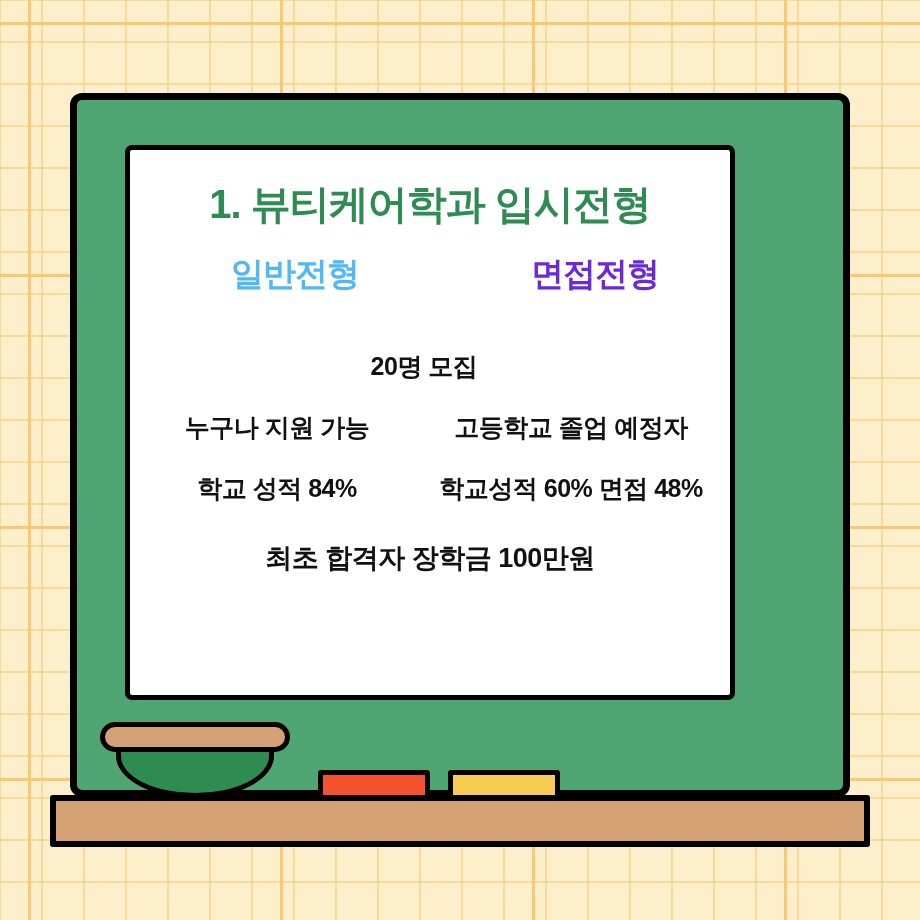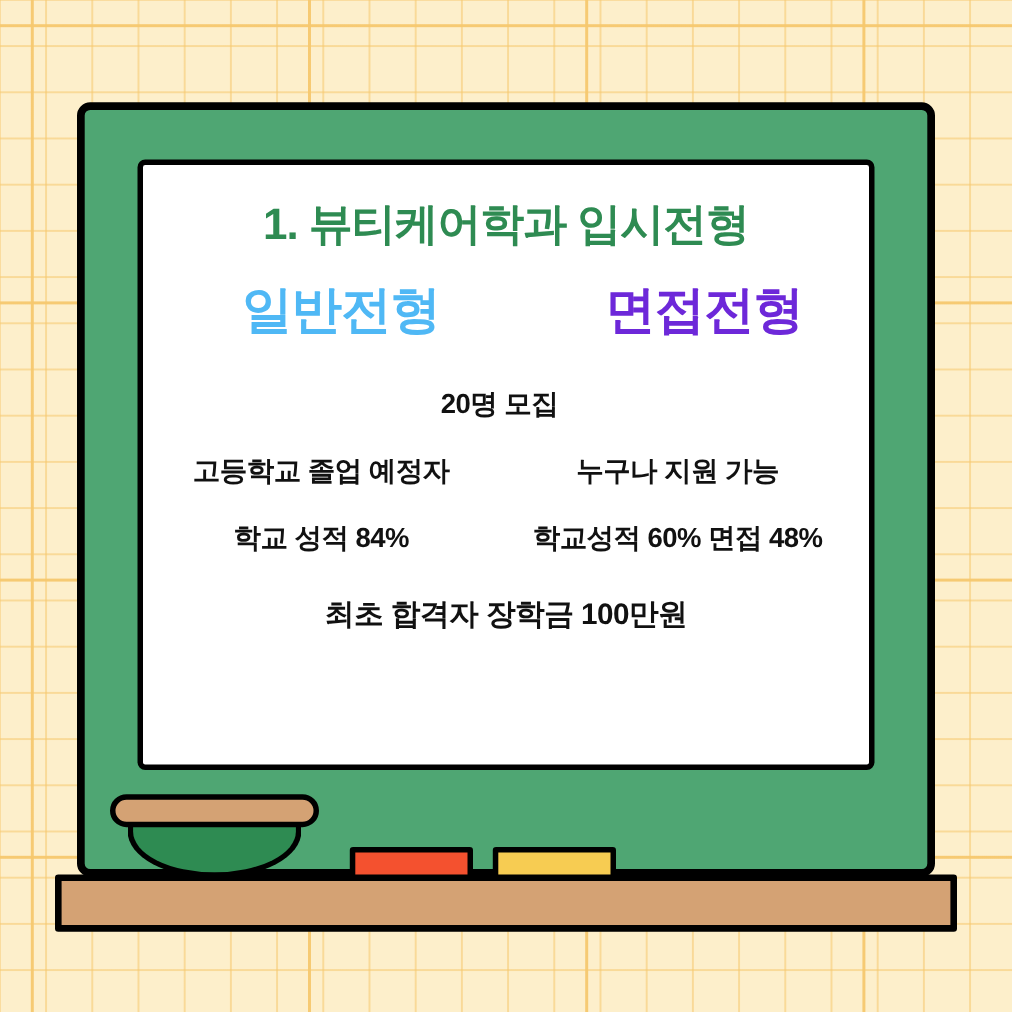--- a/index.html
+++ b/index.html
@@ -42,21 +42,21 @@
     box-sizing: border-box;
     background: #4FA673;
     border: 7px solid #000000;
     border-radius: 12px;
   }
 
   .board-card {
     position: absolute;
     left: 48px;
     top: 45px;
-    width: 670px;
+    width: 610px;
     height: 555px;
     box-sizing: border-box;
     background: #FFFFFF;
     border: 5px solid #000000;
     border-radius: 7px;
     padding: 0;
   }
 
   .card-inner {
     position: relative;
@@ -81,21 +81,21 @@
   .col-headings {
     position: absolute;
     left: 0;
     right: 0;
     top: 105px;
     display: flex;
   }
   .col-heading {
     flex: 1 1 50%;
     text-align: center;
-    font-size: 46px;
+    font-size: 33px;
     font-weight: bold;
     letter-spacing: -1px;
     line-height: 1.15;
     padding-left: 30px;
   }
   .col-heading.general { color: #4FB8F5; }
   .col-heading.interview { color: #6d28d9; }
 
   .rows {
     position: absolute;
@@ -215,22 +215,22 @@
         <div class="col-headings">
           <div class="col-heading general">일반전형</div>
           <div class="col-heading interview">면접전형</div>
         </div>
 
         <div class="rows">
           <div class="row">
             <div class="cell">20명 모집</div>
           </div>
           <div class="row">
+            <div class="cell">누구나 지원 가능</div>
             <div class="cell">고등학교 졸업 예정자</div>
-            <div class="cell">누구나 지원 가능</div>
           </div>
           <div class="row">
             <div class="cell">학교 성적 84%</div>
             <div class="cell">학교성적 60% 면접 48%</div>
           </div>
         </div>
 
         <div class="full-rows">
           <div class="full-row">최초 합격자 장학금 100만원</div>
         </div>

